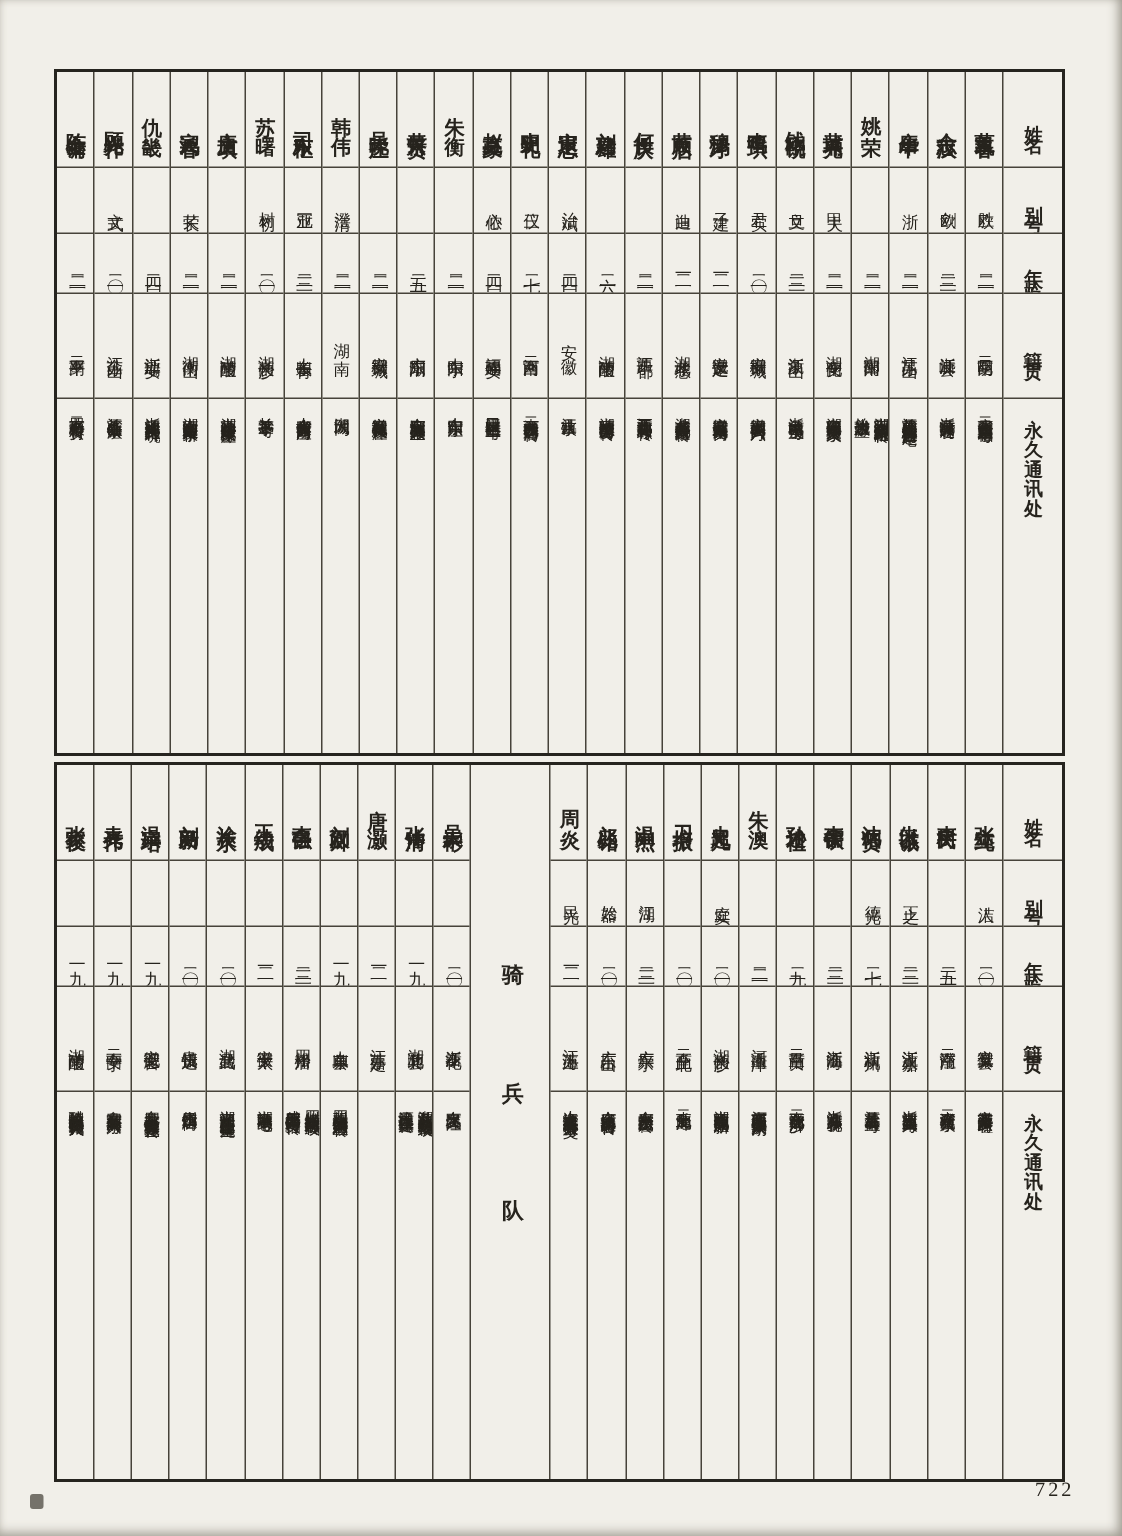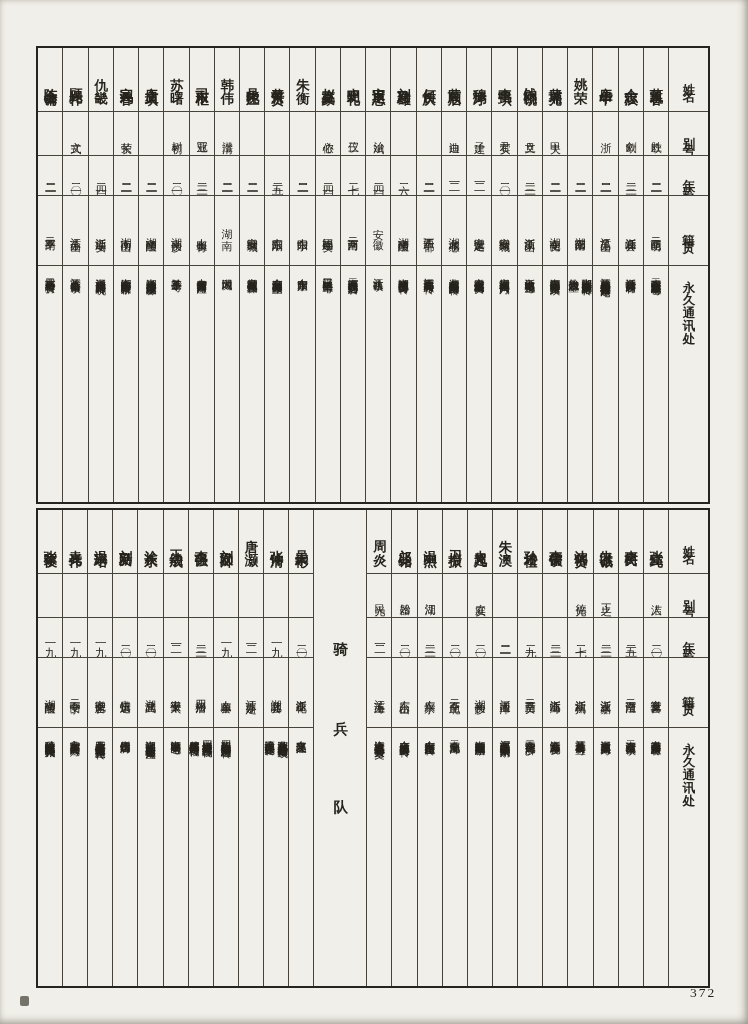--- a/index.html
+++ b/index.html
@@ -909,14 +909,14 @@
       </div>
       <div class="cell native-c">
         <span class="v">湖南醴陵</span>
       </div>
       <div class="cell addr-c">
         <span class="v">醴陵县姚家坝张吉祥邮局转张火风</span>
       </div>
     </div>
   </div>
 
-<div class="page-number">372</div>
+<div class="page-number">722</div>
 <div class="smudge"></div>
 
 </body></html>

